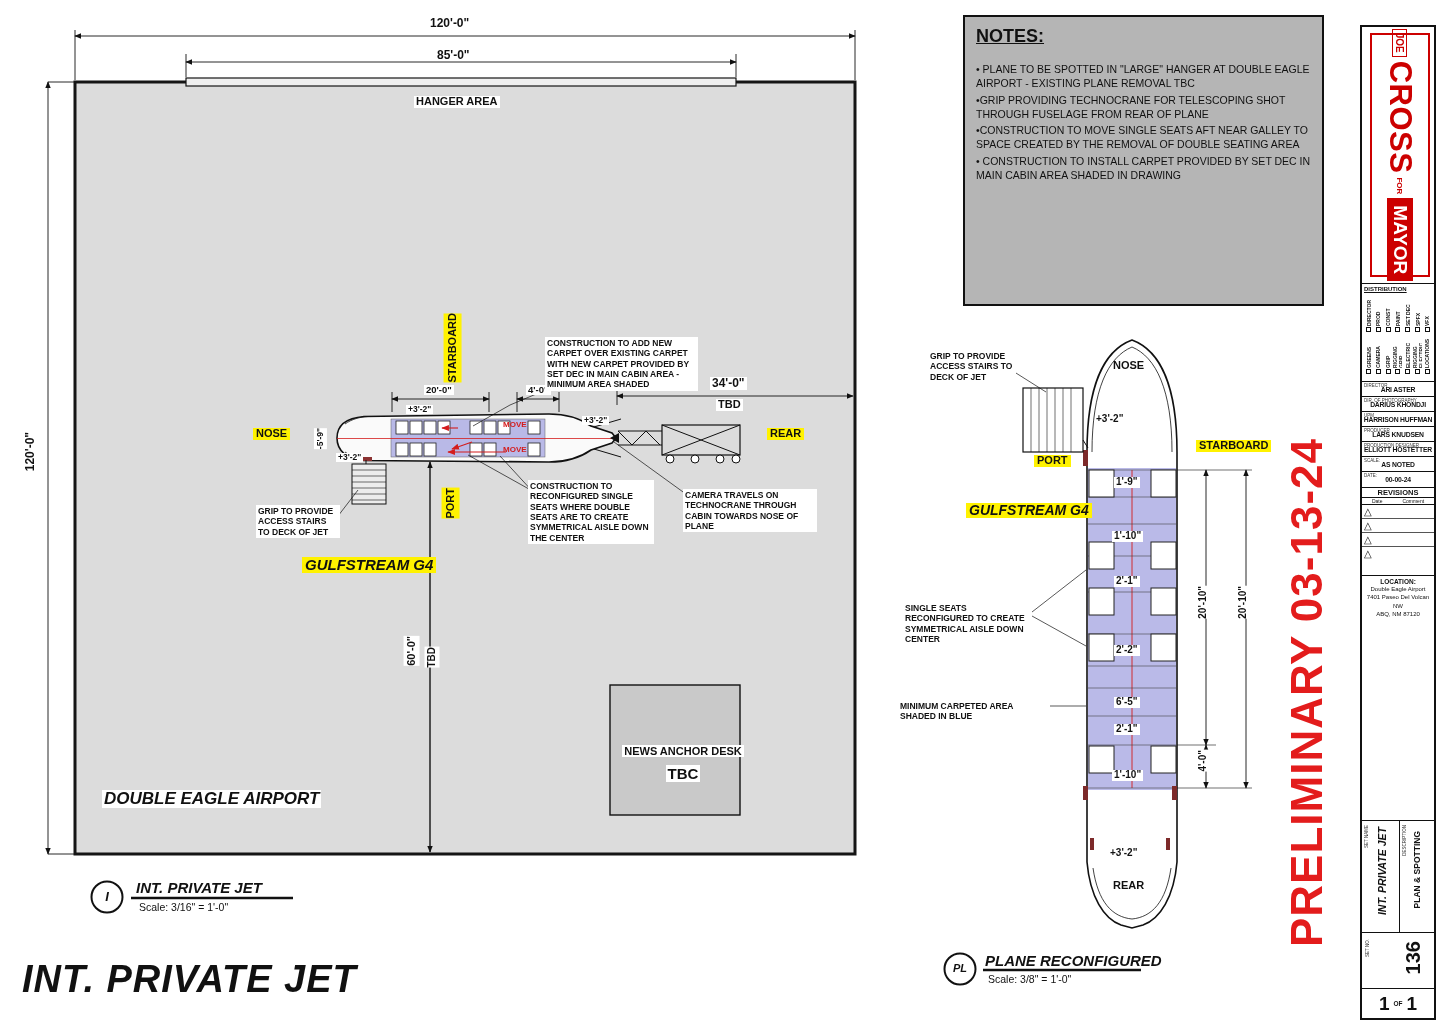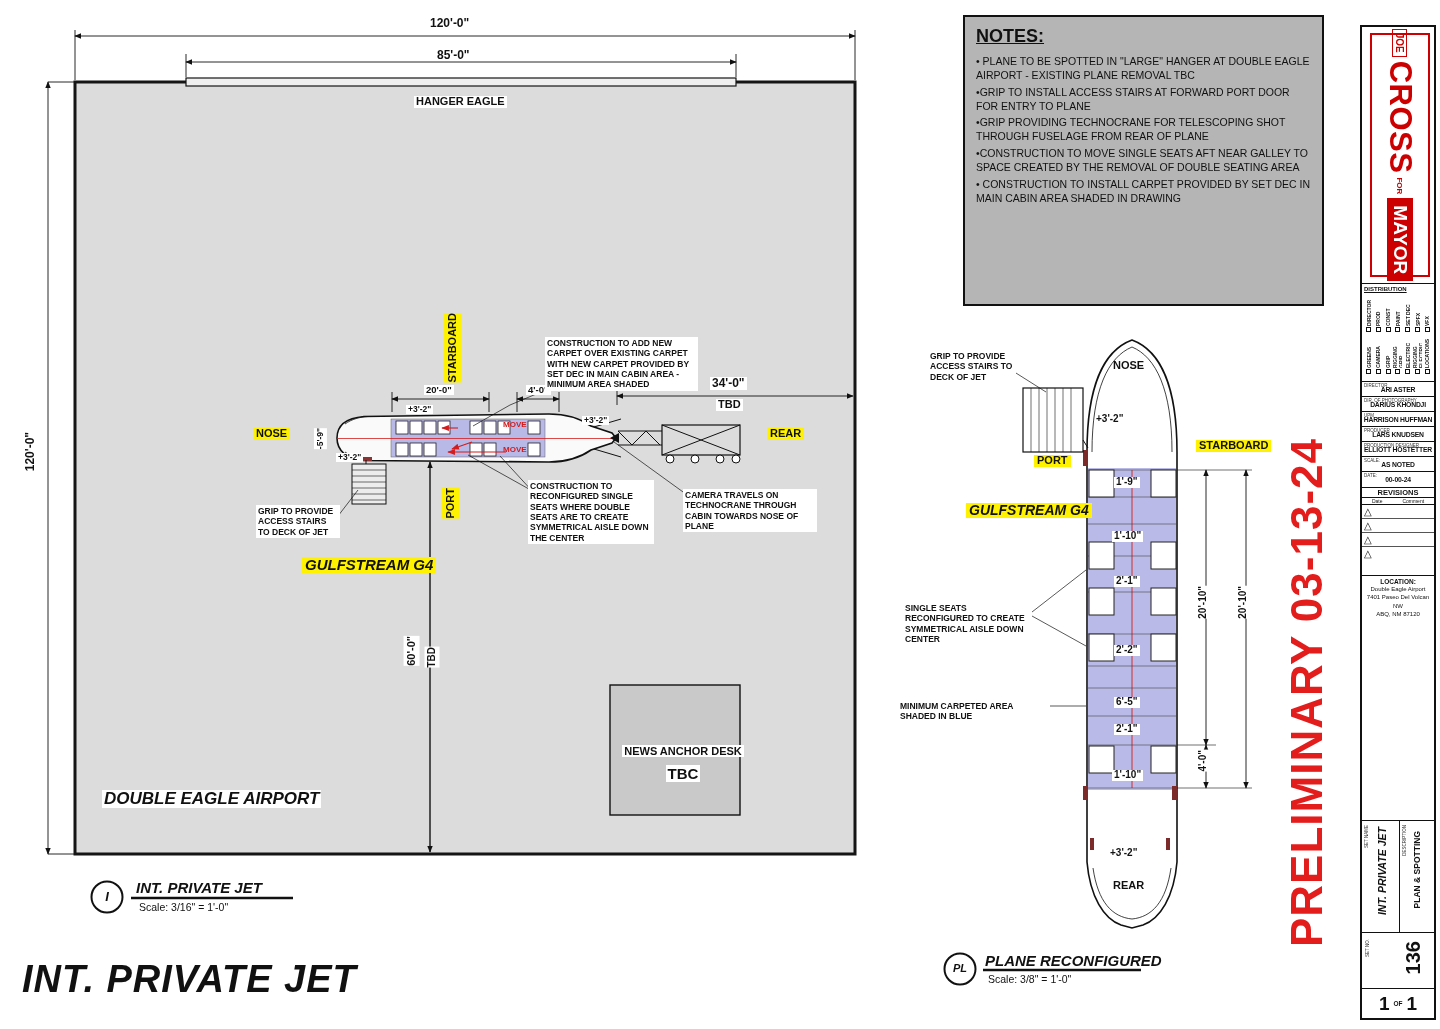--- a/index.html
+++ b/index.html
@@ -13,21 +13,21 @@
   .vtext{writing-mode:vertical-rl;transform:rotate(180deg)}
   .ann{position:absolute;font-size:8.5px;font-weight:bold;line-height:1.22;background:#fff;padding:1px 2px}
   .dim{font-size:9.5px}
   .bigdim{font-size:12px}
   .title-name{font-size:15px;font-weight:bold;font-style:italic}
   .title-scale{font-size:10.5px}
   .bubble{font-style:italic;font-weight:bold;text-align:center}
   .red{color:#d41c1c}
   
   #notes{position:absolute;left:963px;top:15px;width:361px;height:291px;background:#b5b5b5;border:2px solid #111;padding:9px 11px}
-  #notes .nh{font-size:18px;font-weight:bold;text-decoration:underline;margin-bottom:8px}
+  #notes .nh{font-size:18px;font-weight:bold;text-decoration:underline;margin-bottom:16px}
   #notes .ni{font-size:10.5px;font-weight:normal;line-height:1.32;margin-bottom:3px}
   
   #prelim{position:absolute;left:1282px;top:438px;font-size:44px;font-weight:bold;letter-spacing:1px;color:#e31c1c;white-space:nowrap}
   
   #bigtitle{position:absolute;left:22px;top:958px;font-size:38px;font-weight:bold;font-style:italic;letter-spacing:1px}
   
   #tb{position:absolute;left:1360px;top:25px;width:76px;height:995px;border:2px solid #111;background:#fff;display:flex;flex-direction:column}
   #tb .sec{border-top:1.5px solid #111;position:relative}
   #tb .sec:first-child{border-top:none}
   #tb-logo{height:256px}
@@ -253,21 +253,21 @@
 
     <g stroke="#111" fill="none">
       <circle cx="960" cy="969" r="15.5" stroke-width="2"></circle>
       <line x1="983" y1="970" x2="1141" y2="970" stroke-width="2.4"></line>
     </g>
   </svg>
 
   <div class="lbl bigdim" style="left:430px;top:17px">120'-0"</div>
   <div class="lbl bigdim" style="left:437px;top:49px">85'-0"</div>
   <div class="lbl bigdim vtext" style="left:24px;top:432px">120'-0"</div>
-  <div class="lbl wbg" style="left:414px;top:96px;font-size:11px">HANGER EAGLE</div>
+  <div class="lbl wbg" style="left:414px;top:96px;font-size:11px">HANGER AREA</div>
 
   <div class="lbl hl vtext" style="left:444px;top:313px;font-size:11px">STARBOARD</div>
   <div class="lbl hl" style="left:253px;top:428px;font-size:11px">NOSE</div>
   <div class="lbl hl vtext" style="left:442px;top:488px;font-size:11px">PORT</div>
   <div class="lbl hl" style="left:767px;top:428px;font-size:11px">REAR</div>
 
   <div class="lbl wbg bigdim" style="left:710px;top:377px">34'-0"</div>
   <div class="lbl wbg" style="left:716px;top:399px;font-size:11px">TBD</div>
   <div class="lbl wbg dim" style="left:424px;top:385px">20'-0"</div>
   <div class="lbl wbg dim" style="left:526px;top:385px">4'-0"</div>
@@ -296,21 +296,20 @@
 
   <div class="lbl bubble" style="left:100px;top:890px;width:14px;font-size:13px">I</div>
   <div class="lbl title-name" style="left:136px;top:880px">INT. PRIVATE JET</div>
   <div class="lbl title-scale" style="left:139px;top:902px;font-weight:normal">Scale: 3/16" = 1'-0"</div>
 
   <div id="bigtitle">INT. PRIVATE JET</div>
 
   <div id="notes">
     <div class="nh">NOTES:</div>
     <div class="ni">• PLANE TO BE SPOTTED IN "LARGE" HANGER AT DOUBLE EAGLE AIRPORT - EXISTING PLANE REMOVAL TBC</div>
-    <div class="ni">•GRIP TO INSTALL ACCESS STAIRS AT FORWARD PORT DOOR FOR ENTRY TO PLANE</div>
     <div class="ni">•GRIP PROVIDING TECHNOCRANE FOR TELESCOPING SHOT THROUGH FUSELAGE FROM REAR OF PLANE</div>
     <div class="ni">•CONSTRUCTION TO MOVE SINGLE SEATS AFT NEAR GALLEY TO SPACE CREATED BY THE REMOVAL OF DOUBLE SEATING AREA</div>
     <div class="ni">• CONSTRUCTION TO INSTALL CARPET PROVIDED BY SET DEC IN MAIN CABIN AREA SHADED IN DRAWING</div>
   </div>
 
   <div class="lbl" style="left:1113px;top:360px;font-size:11px">NOSE</div>
   <div class="lbl" style="left:1096px;top:414px;font-size:10px">+3'-2"</div>
   <div class="lbl hl" style="left:1034px;top:455px;font-size:11px">PORT</div>
   <div class="lbl hl" style="left:1196px;top:440px;font-size:11px">STARBOARD</div>
   <div class="lbl hl" style="left:966px;top:503px;font-size:14px;font-style:italic">GULFSTREAM G4</div>

